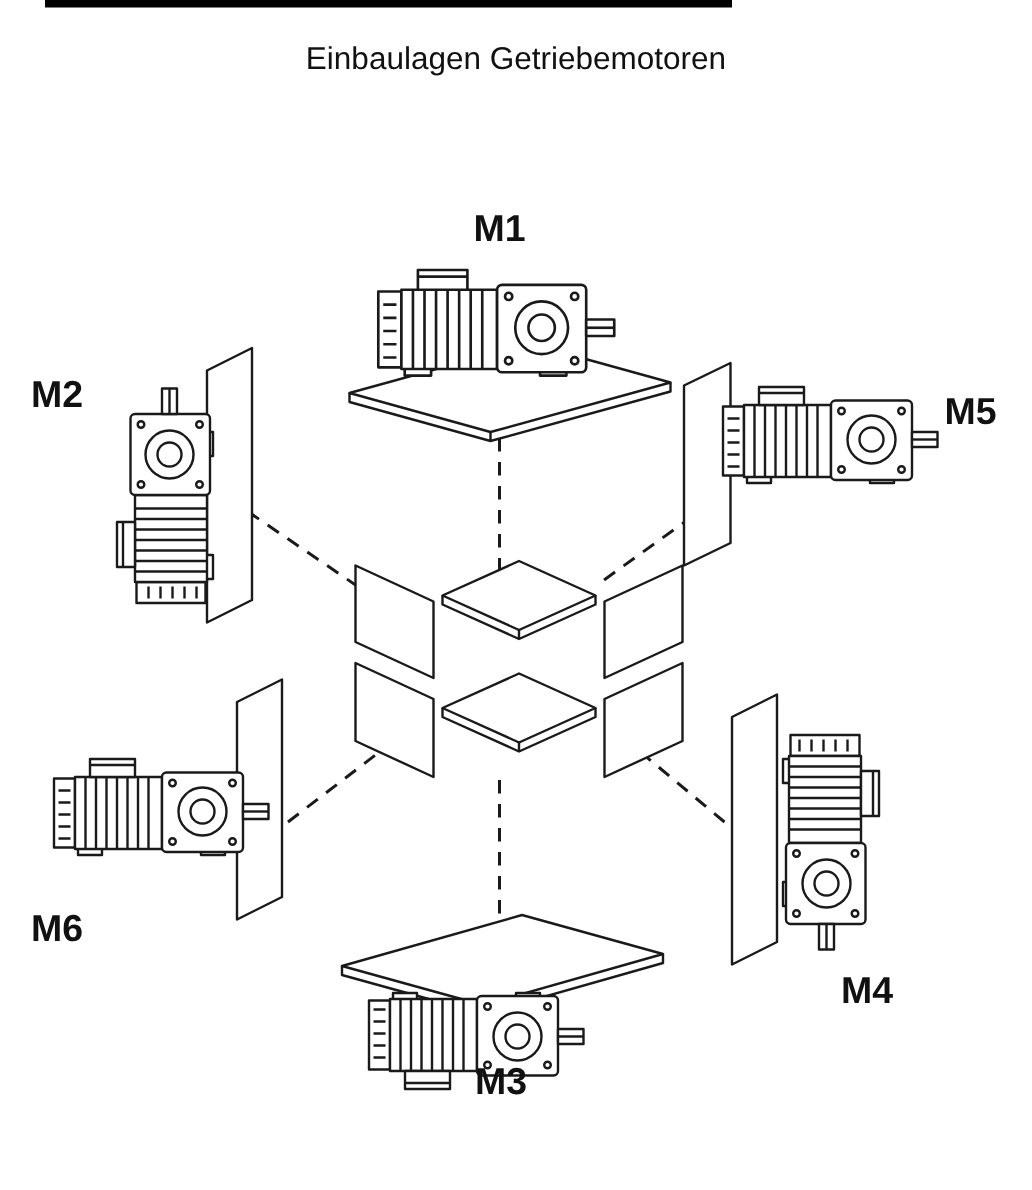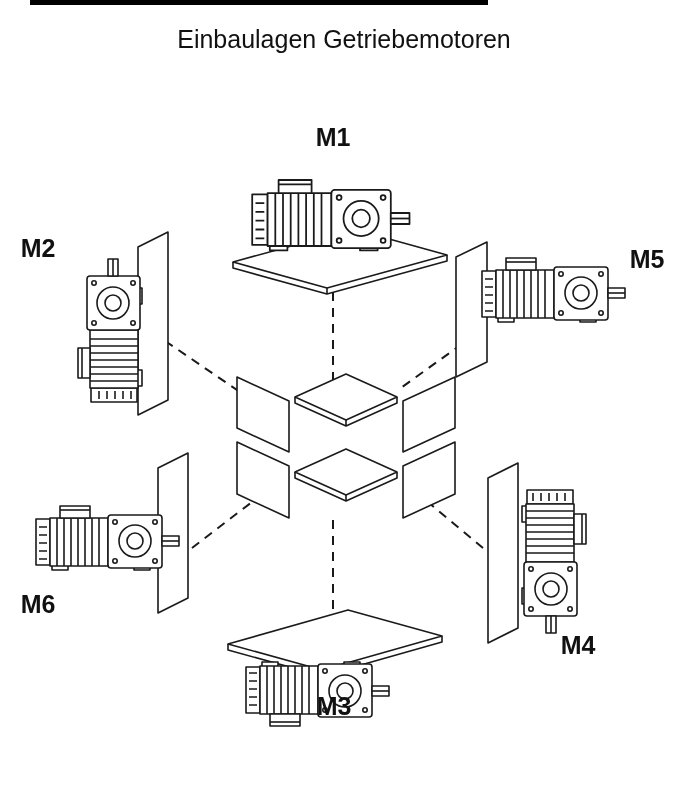--- a/index.html
+++ b/index.html
@@ -9,25 +9,25 @@
     background:#ffffff;
     font-family:"Liberation Sans", sans-serif;
     overflow:hidden;
   }
   .artifact-bar{
     position:absolute;left:30px;top:0;width:458px;height:5px;background:#000;
   }
   .title{
     position:absolute;top:24px;left:0;width:100%;
     text-align:center;color:#111;
-    font-size:25px;line-height:31px;font-weight:400;
+    font-size:21px;line-height:31px;font-weight:400;
   }
   .pos-label{
     position:absolute;transform:translate(-50%,-50%);
-    font-size:25px;font-weight:700;color:#111;white-space:nowrap;
+    font-size:25px;font-weight:700;color:#111;white-space:nowrap;margin-top:16px;
   }
   svg.diagram{position:absolute;left:0;top:0;}
 </style>
 </head>
 <body>
 
 <div class="stage">
 
   <div class="artifact-bar"></div>
 

